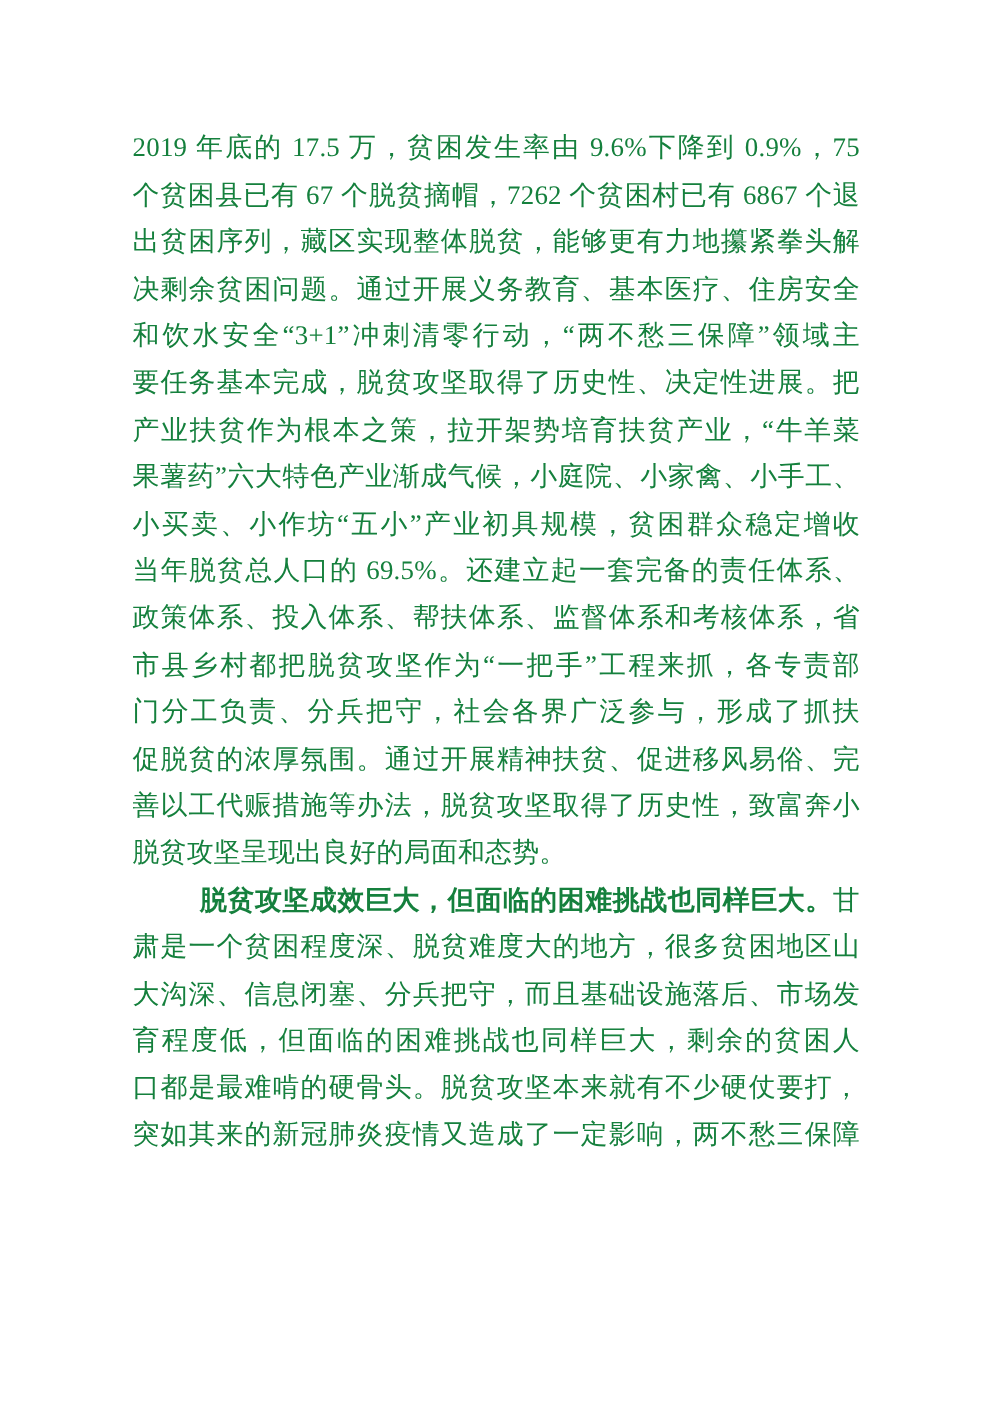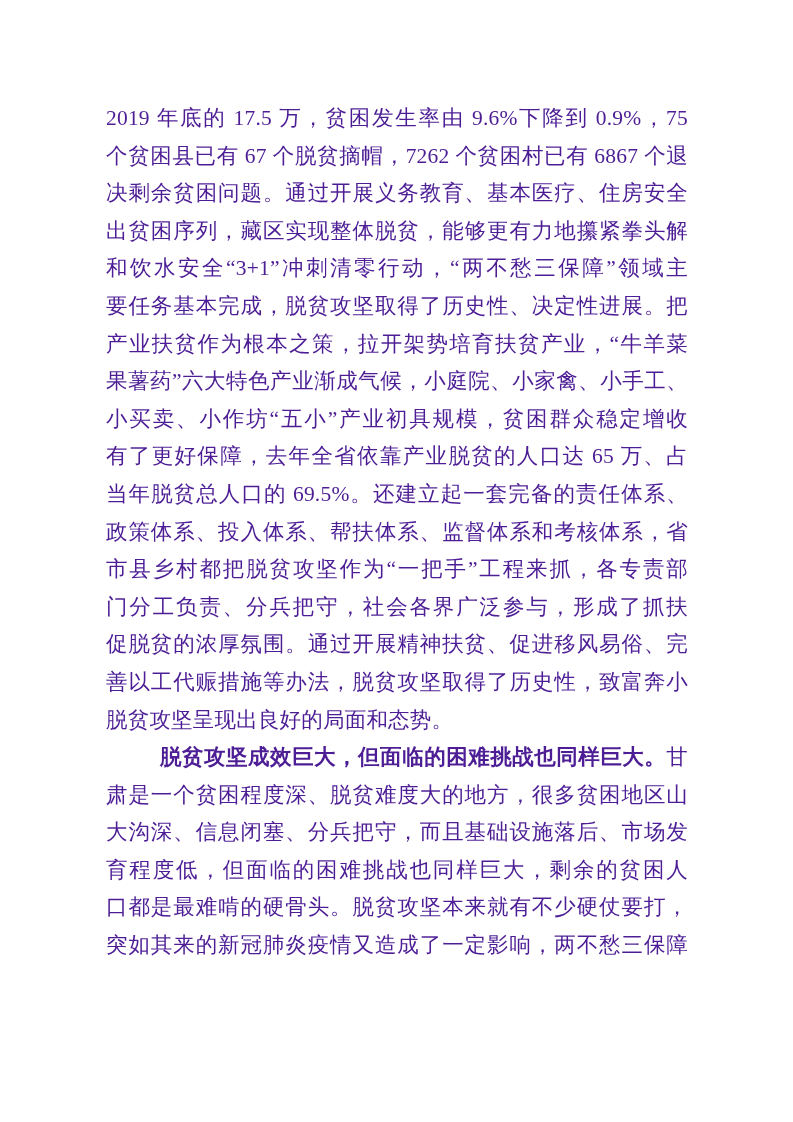--- a/index.html
+++ b/index.html
@@ -7,21 +7,21 @@
     padding: 0;
     background: #ffffff;
   }
   .page {
     position: relative;
     width: 793px;
     height: 1122px;
     background: #ffffff;
     overflow: hidden;
     font-family: "Liberation Serif", "DejaVu Serif", serif;
-    color: #4c1d95;
+    color: #15803d;
   }
   .text-block {
     position: absolute;
     left: 106px;
     top: 100px;
     width: 582px;
   }
   .line {
     height: 37.6px;
     line-height: 37.6px;
@@ -45,28 +45,27 @@
   .run.bold { font-weight: 700; }
 </style>
 </head>
 <body>
 
 <div class="page">
   <div class="text-block">
       <div>
         <div class="line"><span class="run">2019 年底的 17.5 万，贫困发生率由 9.6%下降到 0.9%，75</span></div>
         <div class="line"><span class="run">个贫困县已有 67 个脱贫摘帽，7262 个贫困村已有 6867 个退</span></div>
+        <div class="line"><span class="run">出贫困序列，藏区实现整体脱贫，能够更有力地攥紧拳头解</span></div>
         <div class="line"><span class="run">决剩余贫困问题。通过开展义务教育、基本医疗、住房安全</span></div>
-        <div class="line"><span class="run">出贫困序列，藏区实现整体脱贫，能够更有力地攥紧拳头解</span></div>
         <div class="line"><span class="run">和饮水安全“3+1”冲刺清零行动，“两不愁三保障”领域主</span></div>
         <div class="line"><span class="run">要任务基本完成，脱贫攻坚取得了历史性、决定性进展。把</span></div>
         <div class="line"><span class="run">产业扶贫作为根本之策，拉开架势培育扶贫产业，“牛羊菜</span></div>
         <div class="line"><span class="run">果薯药”六大特色产业渐成气候，小庭院、小家禽、小手工、</span></div>
         <div class="line"><span class="run">小买卖、小作坊“五小”产业初具规模，贫困群众稳定增收</span></div>
-        <div class="line"><span class="run">有了更好保障，去年全省依靠产业脱贫的人口达 65 万、占</span></div>
         <div class="line"><span class="run">当年脱贫总人口的 69.5%。还建立起一套完备的责任体系、</span></div>
         <div class="line"><span class="run">政策体系、投入体系、帮扶体系、监督体系和考核体系，省</span></div>
         <div class="line"><span class="run">市县乡村都把脱贫攻坚作为“一把手”工程来抓，各专责部</span></div>
         <div class="line"><span class="run">门分工负责、分兵把守，社会各界广泛参与，形成了抓扶贫、</span></div>
         <div class="line"><span class="run">促脱贫的浓厚氛围。通过开展精神扶贫、促进移风易俗、完</span></div>
         <div class="line"><span class="run">善以工代赈措施等办法，脱贫攻坚取得了历史性，致富奔小</span></div>
         <div class="line no-justify"><span class="run">脱贫攻坚呈现出良好的局面和态势。</span></div>
       </div>
       <div>
         <div class="line indent"><span class="run bold">脱贫攻坚成效巨大，但面临的困难挑战也同样巨大。</span><span class="run">甘</span></div>

